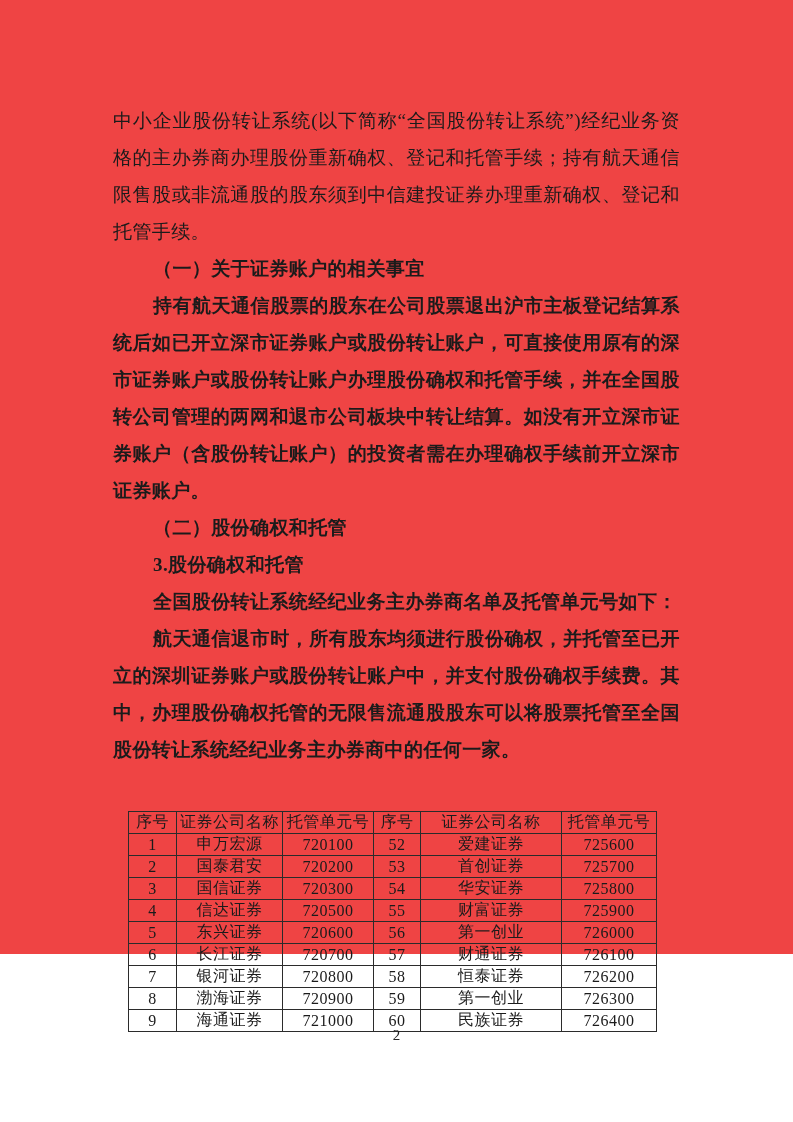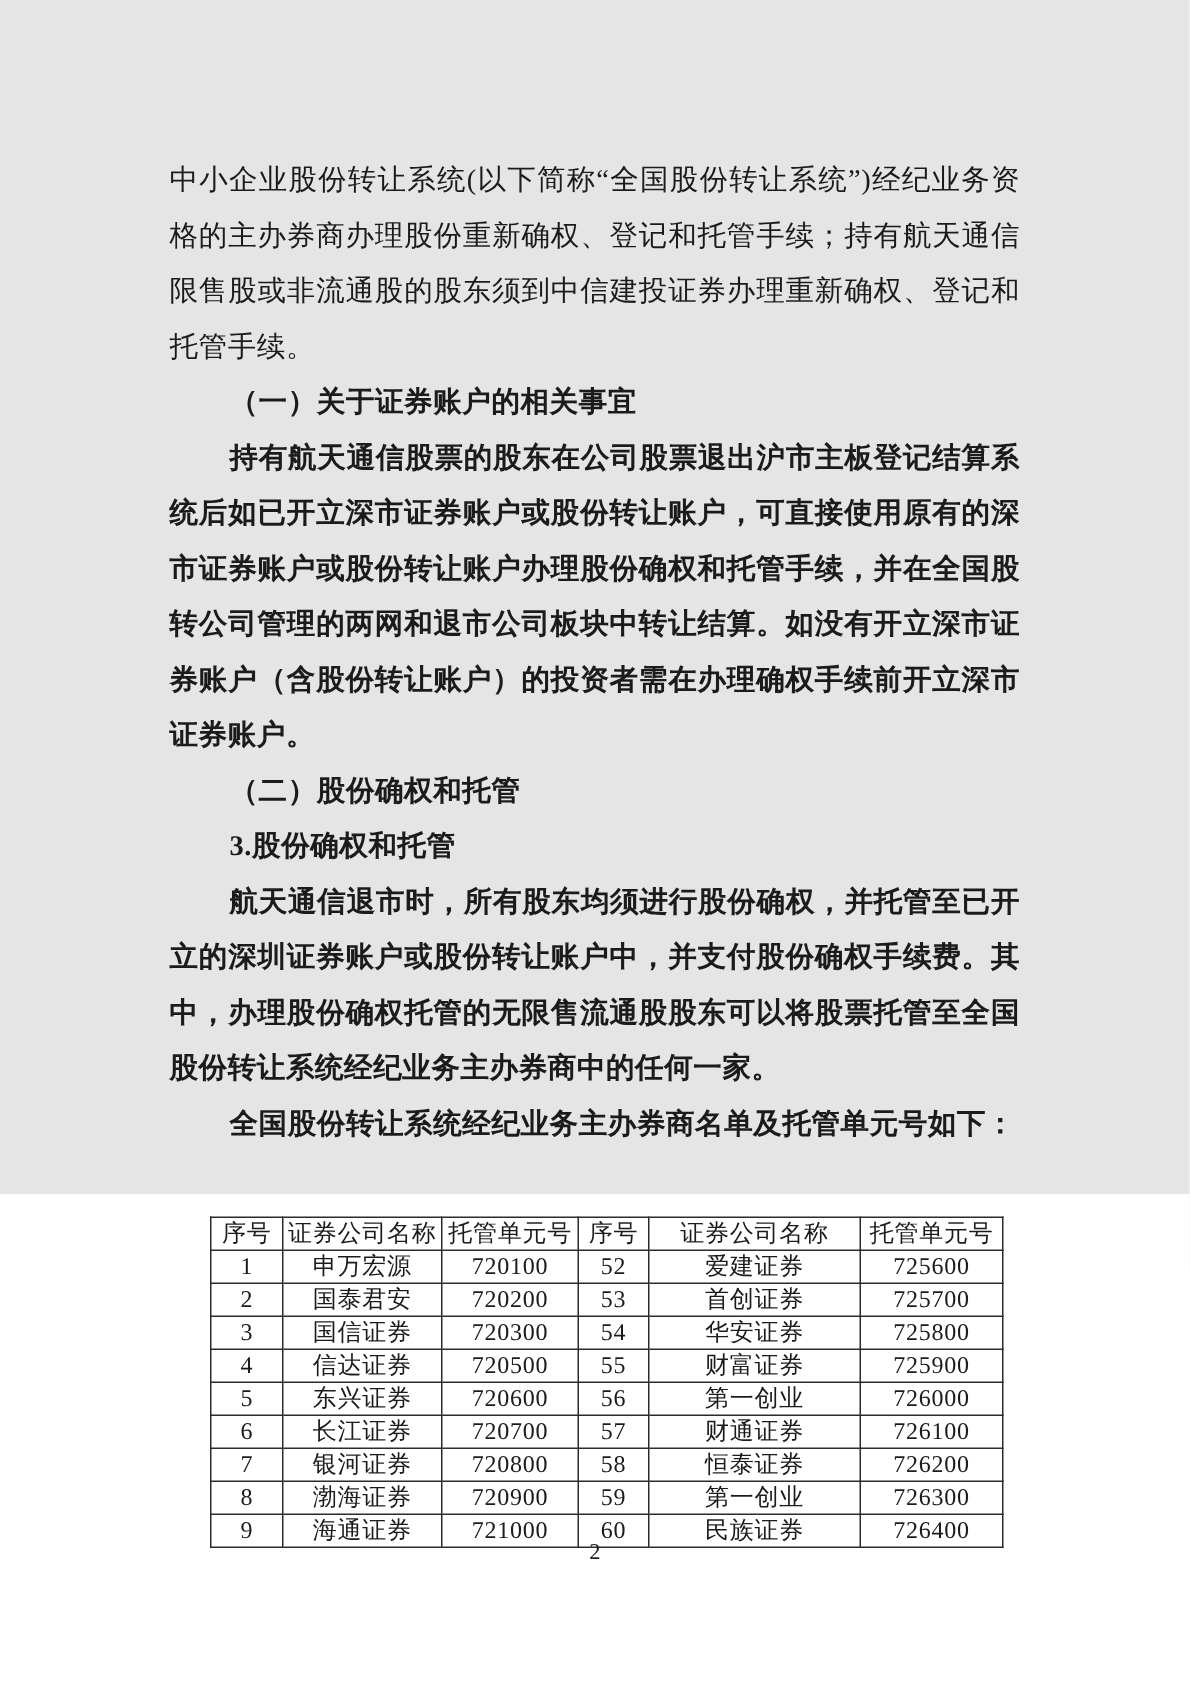--- a/index.html
+++ b/index.html
@@ -11,43 +11,43 @@
     width: 793px;
     height: 1122px;
     font-family: "Liberation Serif", "DejaVu Serif", serif;
     color: #1b1b1b;
     position: relative;
     overflow: hidden;
   }
   .page {
     position: relative;
     width: 793px;
-    height: 796px;
-    background: #e5e5e5;
+    height: 954px;
+    background: #ef4444;
   }
   .content {
     position: absolute;
     left: 113px;
     top: 102px;
     width: 567px;
     font-size: 19px;
     line-height: 37px;
     letter-spacing: 0.4px;
   }
   .content p {
     margin: 0;
     padding: 0;
     text-align: justify;
     text-align-last: left;
   }
   .p-cont { text-indent: 0; }
   .p-indent { text-indent: 40px; font-weight: bold; }
   .broker-table {
     position: absolute;
-    left: 140px;
+    left: 128px;
     top: 811px;
     border-collapse: collapse;
     table-layout: fixed;
     width: 528px;
     border-radius: 15px;
   }
   .broker-table td, .broker-table th {
     border: 1px solid #2b2b2b;
     text-align: center;
     vertical-align: middle;
@@ -73,22 +73,22 @@
 <body>
 
 <div class="page">
 
   <div class="content">
     <p class="p-cont">中小企业股份转让系统(以下简称“全国股份转让系统”)经纪业务资格的主办券商办理股份重新确权、登记和托管手续；持有航天通信限售股或非流通股的股东须到中信建投证券办理重新确权、登记和托管手续。</p>
     <p class="p-indent">（一）关于证券账户的相关事宜</p>
     <p class="p-indent">持有航天通信股票的股东在公司股票退出沪市主板登记结算系统后如已开立深市证券账户或股份转让账户，可直接使用原有的深市证券账户或股份转让账户办理股份确权和托管手续，并在全国股转公司管理的两网和退市公司板块中转让结算。如没有开立深市证券账户（含股份转让账户）的投资者需在办理确权手续前开立深市证券账户。</p>
     <p class="p-indent">（二）股份确权和托管</p>
     <p class="p-indent">3.股份确权和托管</p>
+    <p class="p-indent">全国股份转让系统经纪业务主办券商名单及托管单元号如下：</p>
     <p class="p-indent">航天通信退市时，所有股东均须进行股份确权，并托管至已开立的深圳证券账户或股份转让账户中，并支付股份确权手续费。其中，办理股份确权托管的无限售流通股股东可以将股票托管至全国股份转让系统经纪业务主办券商中的任何一家。</p>
-    <p class="p-indent">全国股份转让系统经纪业务主办券商名单及托管单元号如下：</p>
   </div>
 
   <table class="broker-table">
     <colgroup>
       <col style="width:48px">
         <col style="width:106px">
         <col style="width:91px">
       <col style="width:47px">
         <col style="width:141px">
         <col style="width:95px">

